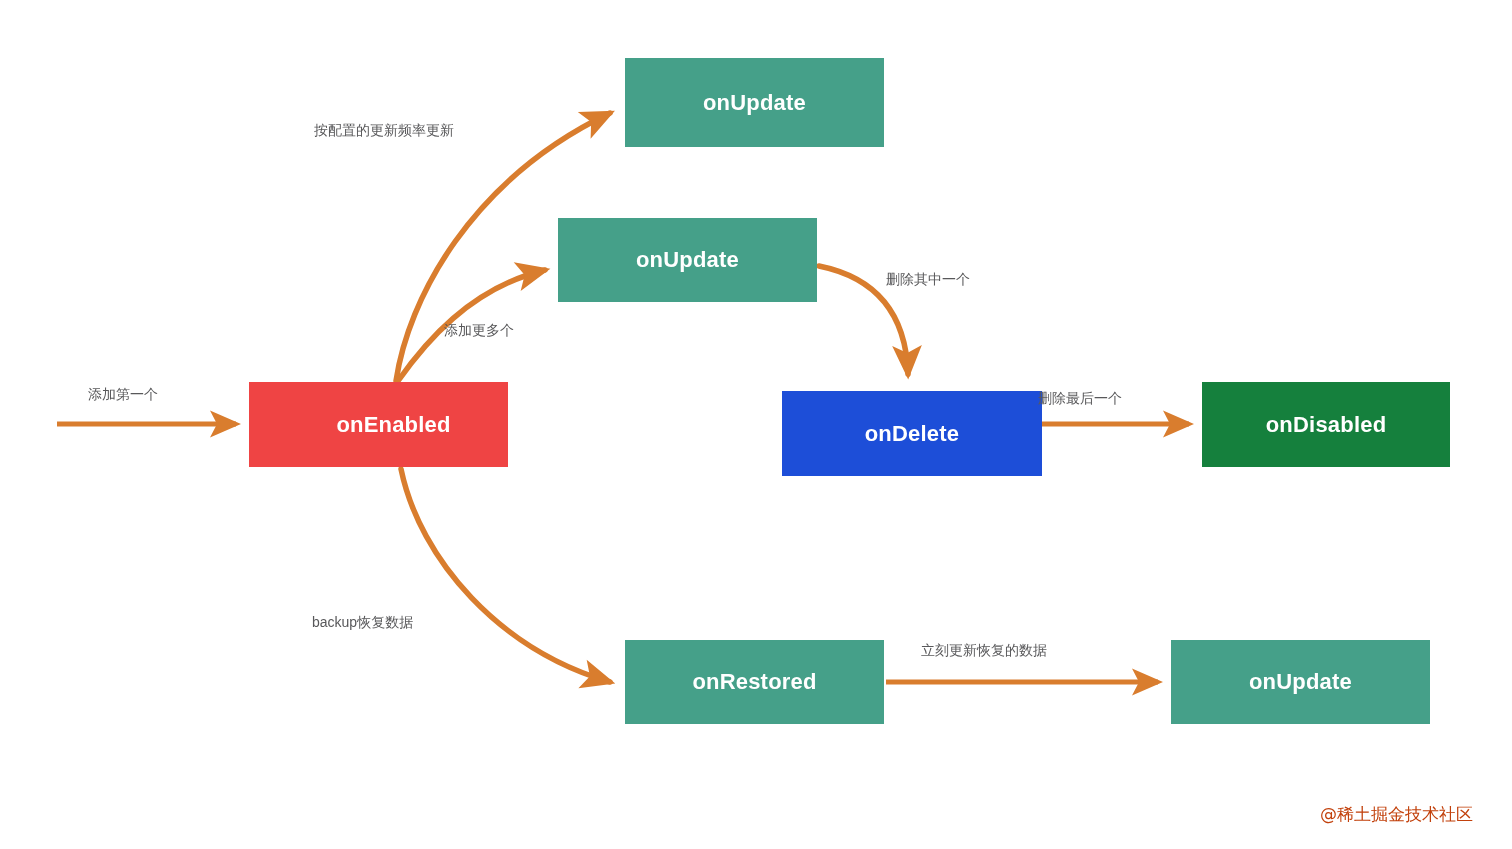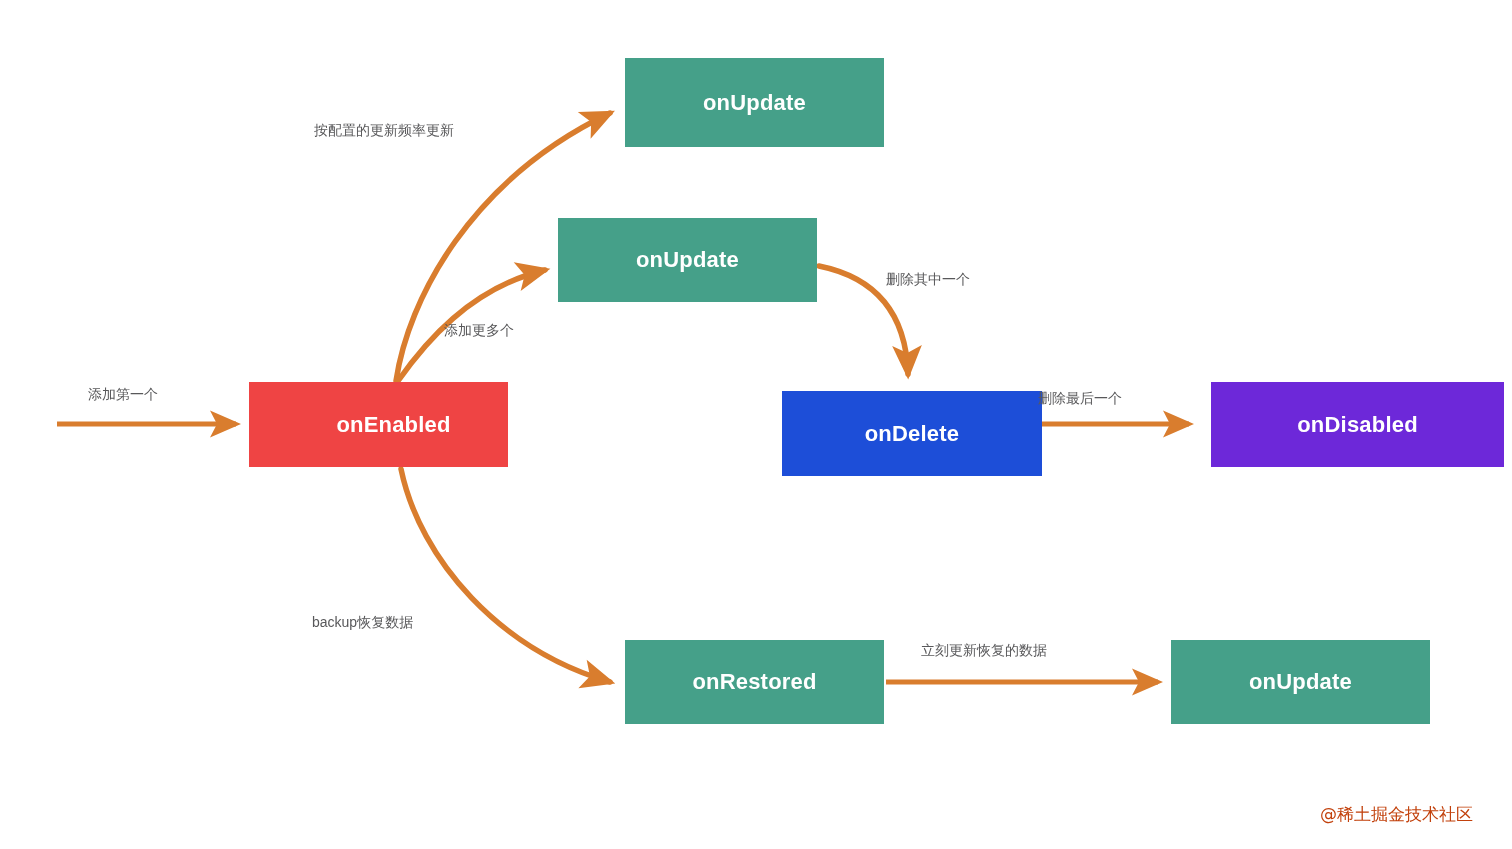--- a/index.html
+++ b/index.html
@@ -90,21 +90,21 @@
   </div>
 
   <div class="node" style="left:249px;top:382px;width:259px;height:85px;background:#ef4444;padding-left:30px;">
     <span>onEnabled</span>
   </div>
 
   <div class="node" style="left:755px;top:391px;width:260px;height:85px;background:#1d4ed8;margin-left:27px;">
     <span>onDelete</span>
   </div>
 
-  <div class="node" style="left:1202px;top:382px;width:293px;height:85px;background:#6d28d9;margin-left:9px;">
+  <div class="node" style="left:1202px;top:382px;width:248px;height:85px;background:#15803d;">
     <span>onDisabled</span>
   </div>
 
   <div class="node" style="left:625px;top:640px;width:259px;height:84px;background:#45a089;">
     <span>onRestored</span>
   </div>
 
   <div class="node" style="left:1171px;top:640px;width:259px;height:84px;background:#45a089;">
     <span>onUpdate</span>
   </div>

